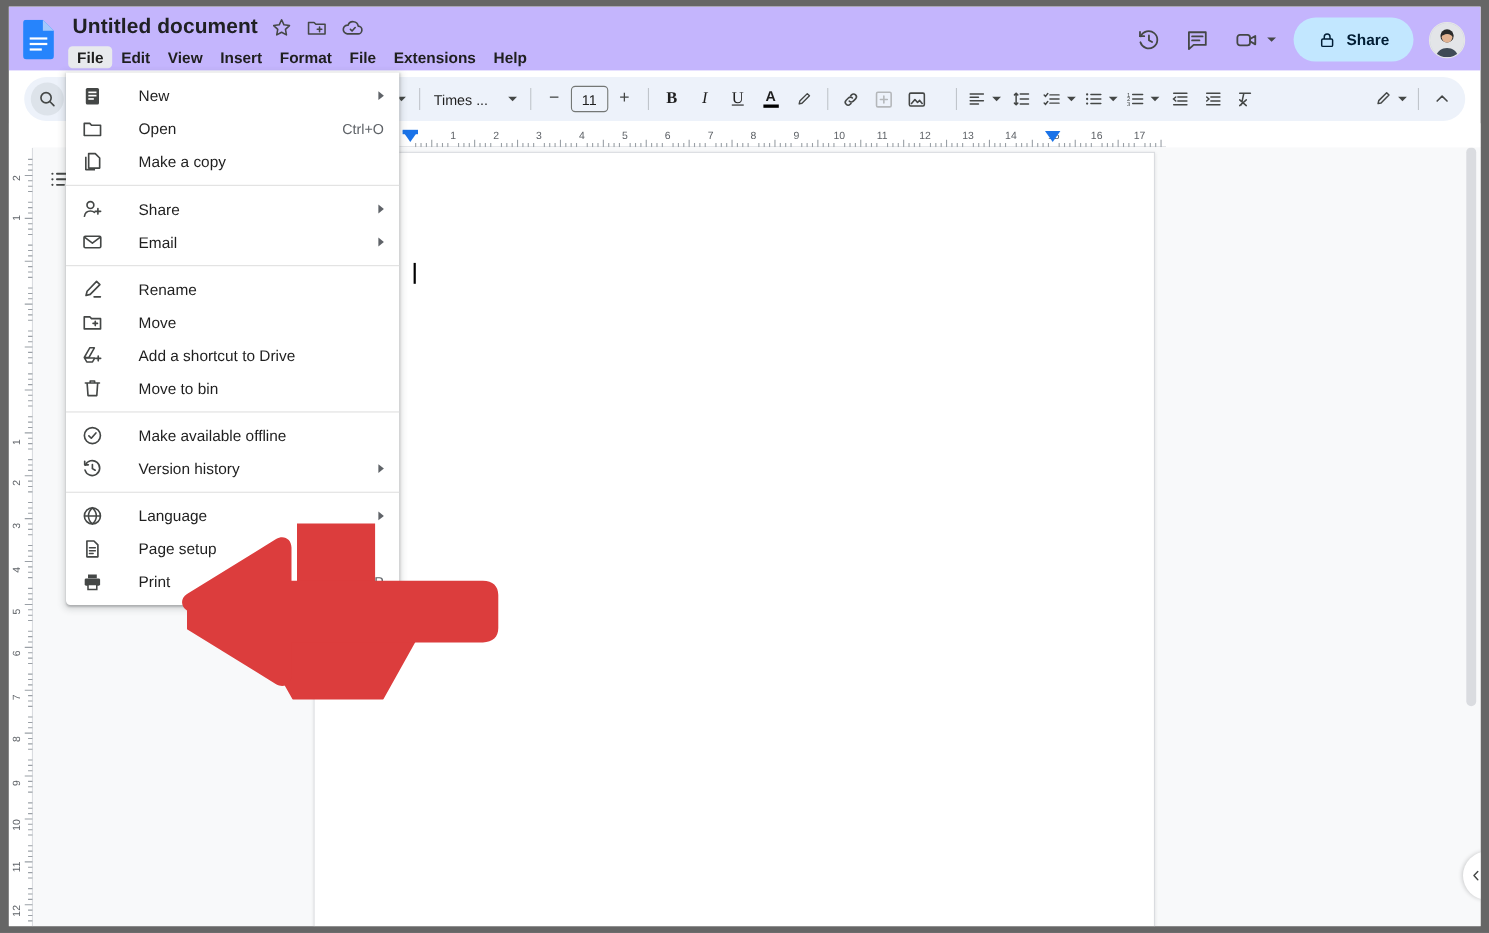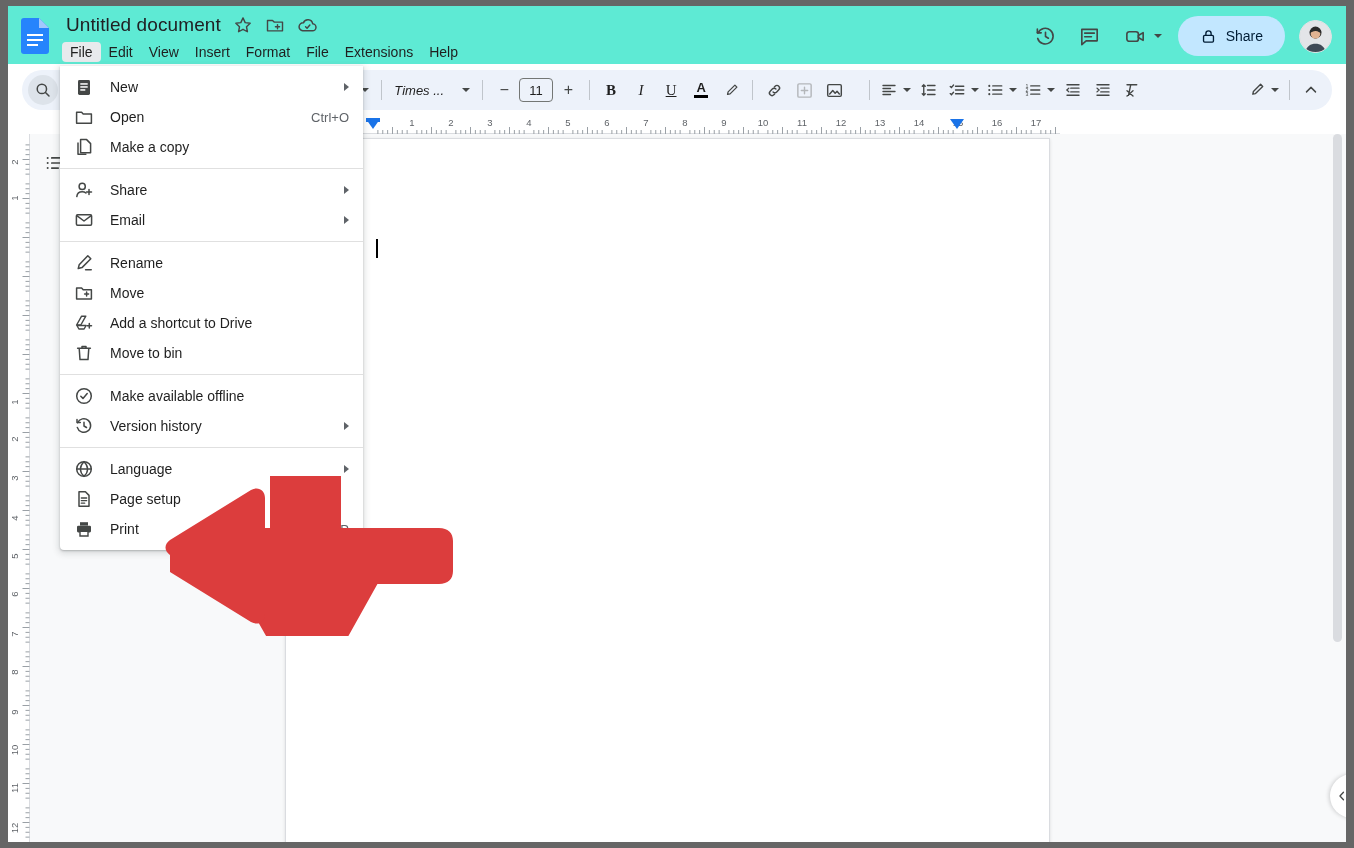--- a/index.html
+++ b/index.html
@@ -14,21 +14,22 @@
     position: absolute;
     left: 8px; top: 6px;
     width: 1338px; height: 836px;
     background: #ffffff;
     overflow: hidden;
   }
 
   
   .titlebar {
     position: absolute; left: 0; top: 0; width: 100%; height: 58px;
-    background: #5eead4;
+    background: #c4b5fd;
+    font-weight: bold;
   }
   .doc-icon {
     position: absolute; left: 13px; top: 12px;
     width: 28px; height: 36px;
   }
   .title-row {
     position: absolute; left: 58px; top: 8px;
     display: flex; align-items: center; gap: 12px;
   }
   .doc-title {
@@ -81,21 +82,21 @@
     background: #edf2fa; border-radius: 20px;
     display: flex; align-items: center; padding: 0 6px;
     color: #1f1f1f;
   }
   .tb-item {
     height: 30px; min-width: 30px; border-radius: 4px;
     display: flex; align-items: center; justify-content: center;
     cursor: pointer; padding: 0 3px;
   }
   .tb-sep { width: 1px; height: 20px; background: #c0c5cb; margin: 0 6px; }
-  .tb-text { font-size: 13px; color: #1f1f1f; white-space: nowrap; font-style: italic; }
+  .tb-text { font-size: 13px; color: #1f1f1f; white-space: nowrap; }
   .caret { width: 0; height: 0; border-left: 4px solid transparent;
            border-right: 4px solid transparent; border-top: 4px solid #444746;
            margin-left: 5px; }
   .fontsize-box {
     width: 34px; height: 24px; border: 1px solid #747775; border-radius: 4px;
     display: flex; align-items: center; justify-content: center;
     font-size: 13px; color: #1f1f1f; background: transparent;
   }
 
   
@@ -147,21 +148,21 @@
     background: #ffffff;
     border-radius: 0 0 4px 4px;
     box-shadow: 0 2px 6px 2px rgba(60,64,67,.15), 0 1px 2px rgba(60,64,67,.3);
     padding: 6px 0 6px 0;
     z-index: 40;
     font-size: 14px; color: #1f1f1f;
   }
   .menu-row {
     position: relative;
     height: 30px; display: flex; align-items: center;
-    padding: 0 14px 0 14px; cursor: pointer; white-space: nowrap;
+    padding: 0 14px 0 14px; cursor: pointer; white-space: nowrap; gap: 16px;
   }
   .menu-ic {
     width: 20px; height: 20px; margin-right: 16px; flex: 0 0 20px;
     display: flex; align-items: center; justify-content: center;
     color: #444746;
   }
   .menu-label { flex: 1 1 auto; }
   .menu-accel { color: #5f6368; font-size: 13px; margin-left: 20px; }
   .submenu-arrow {
     width: 0; height: 0; margin-left: 20px;

